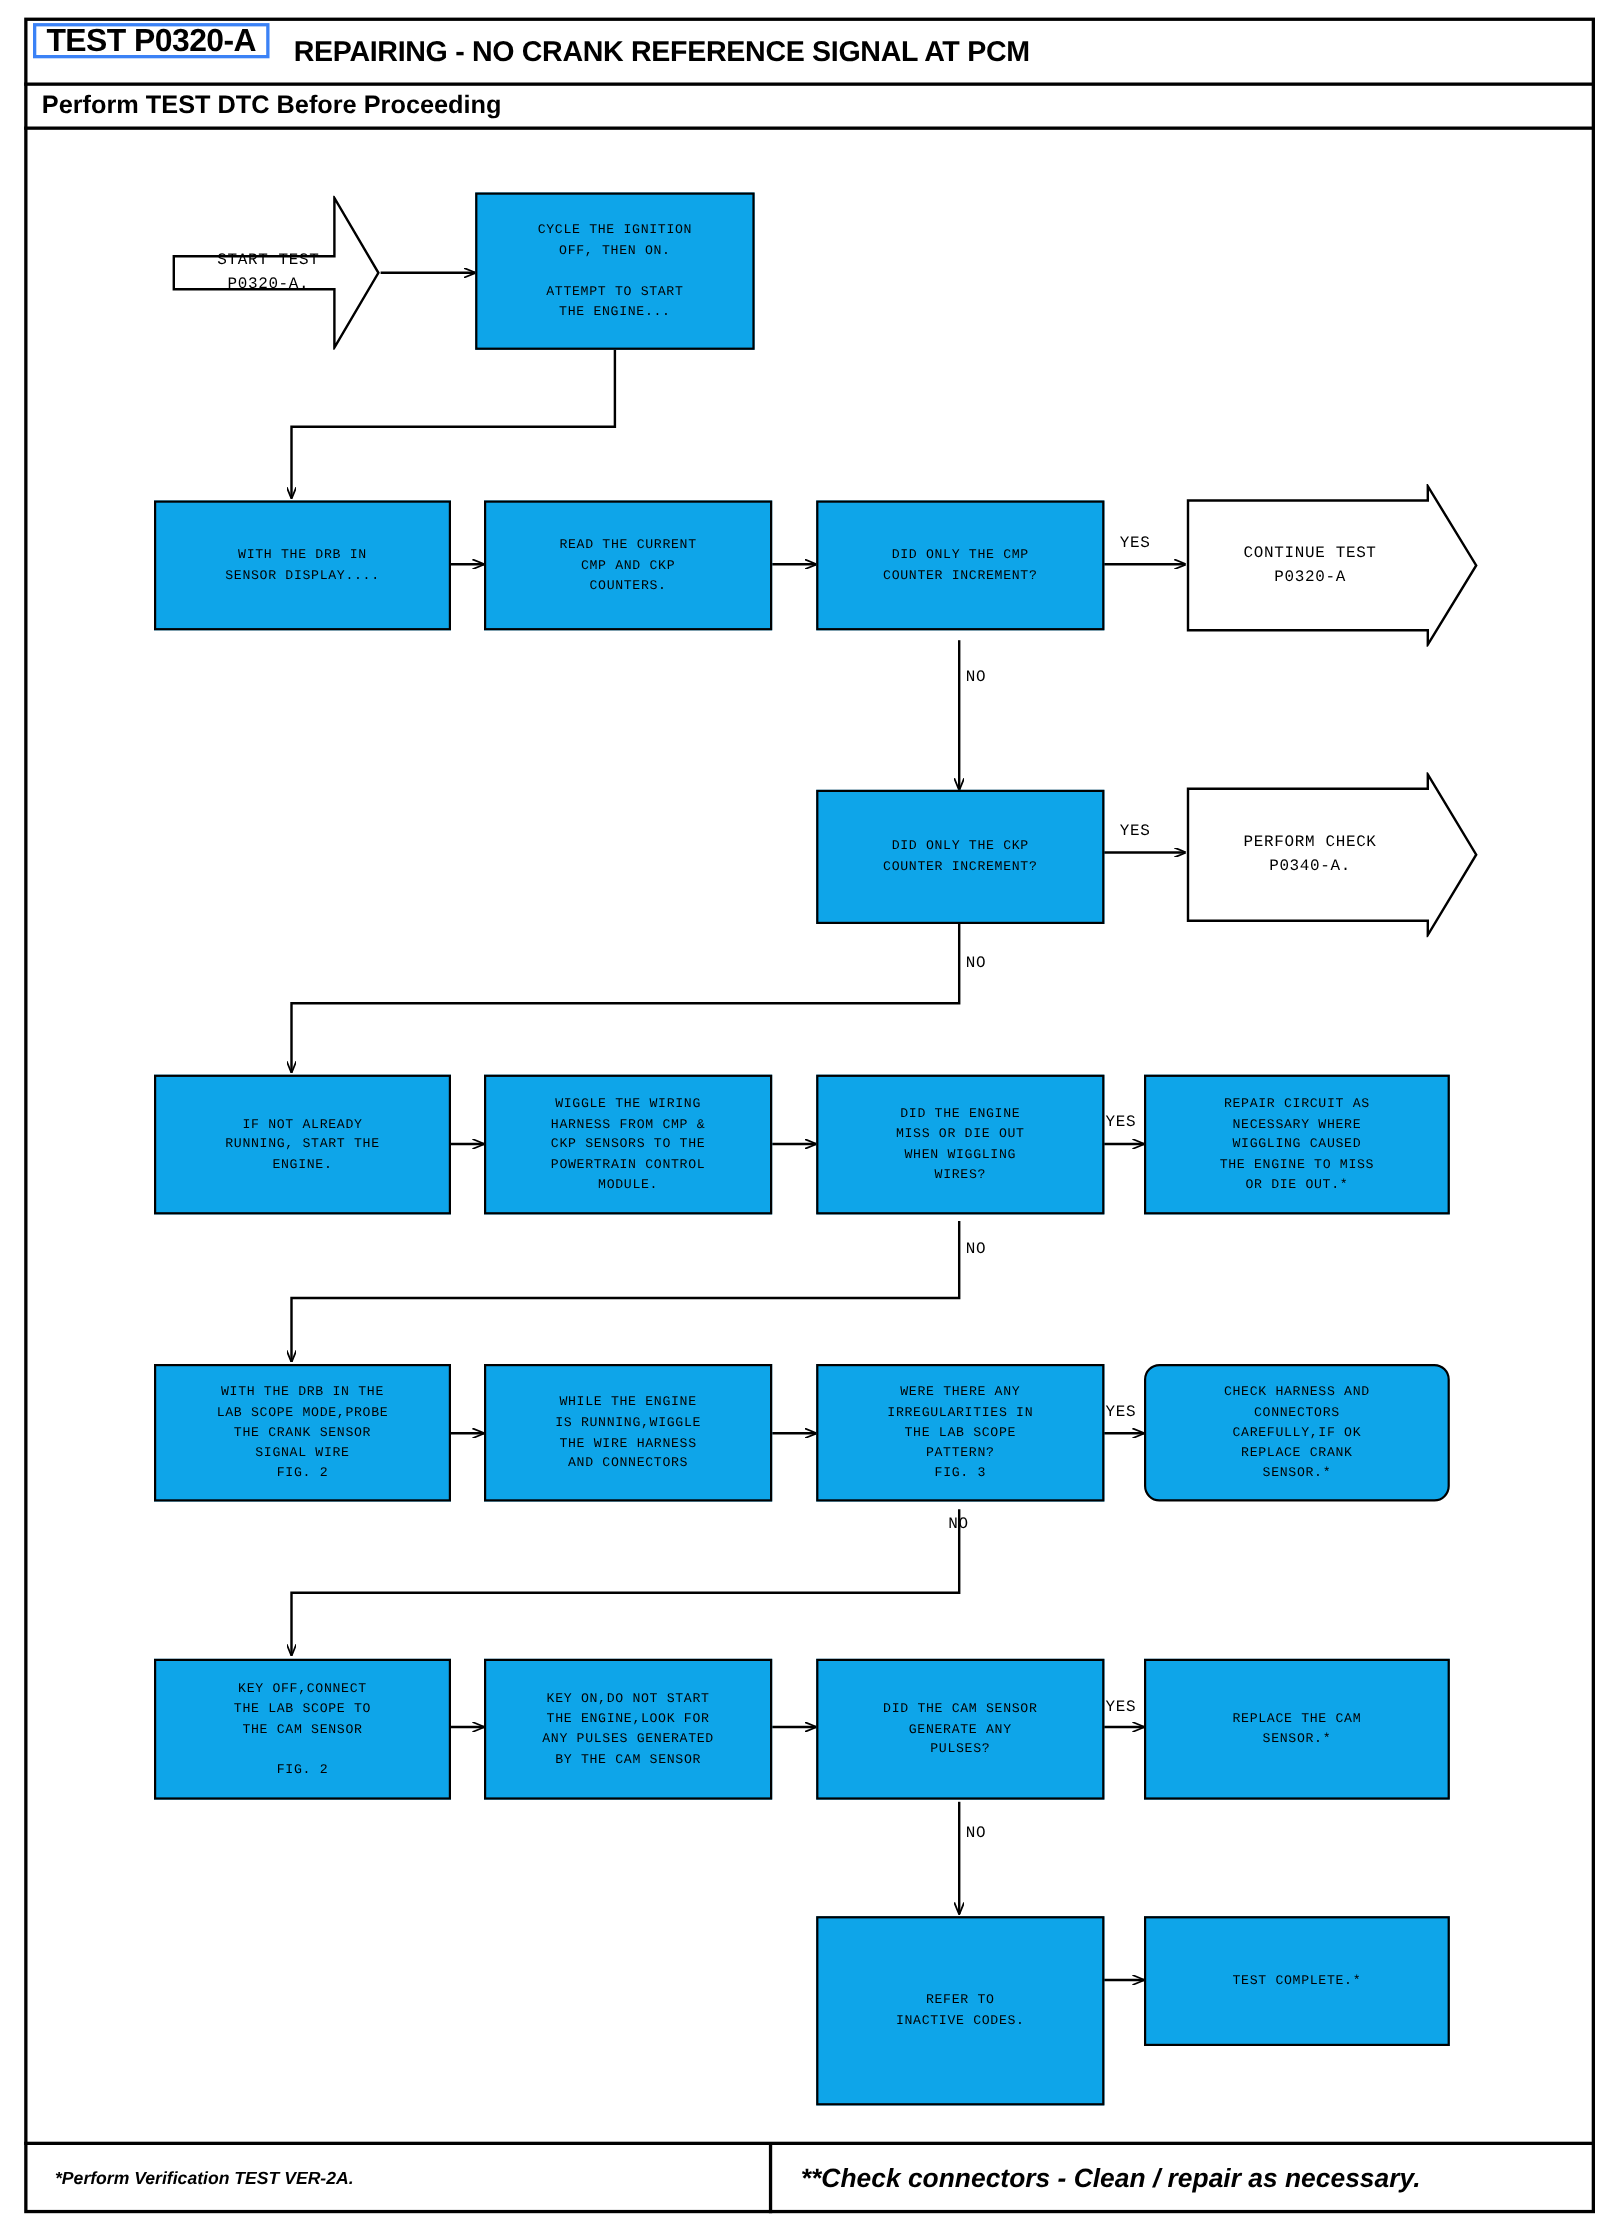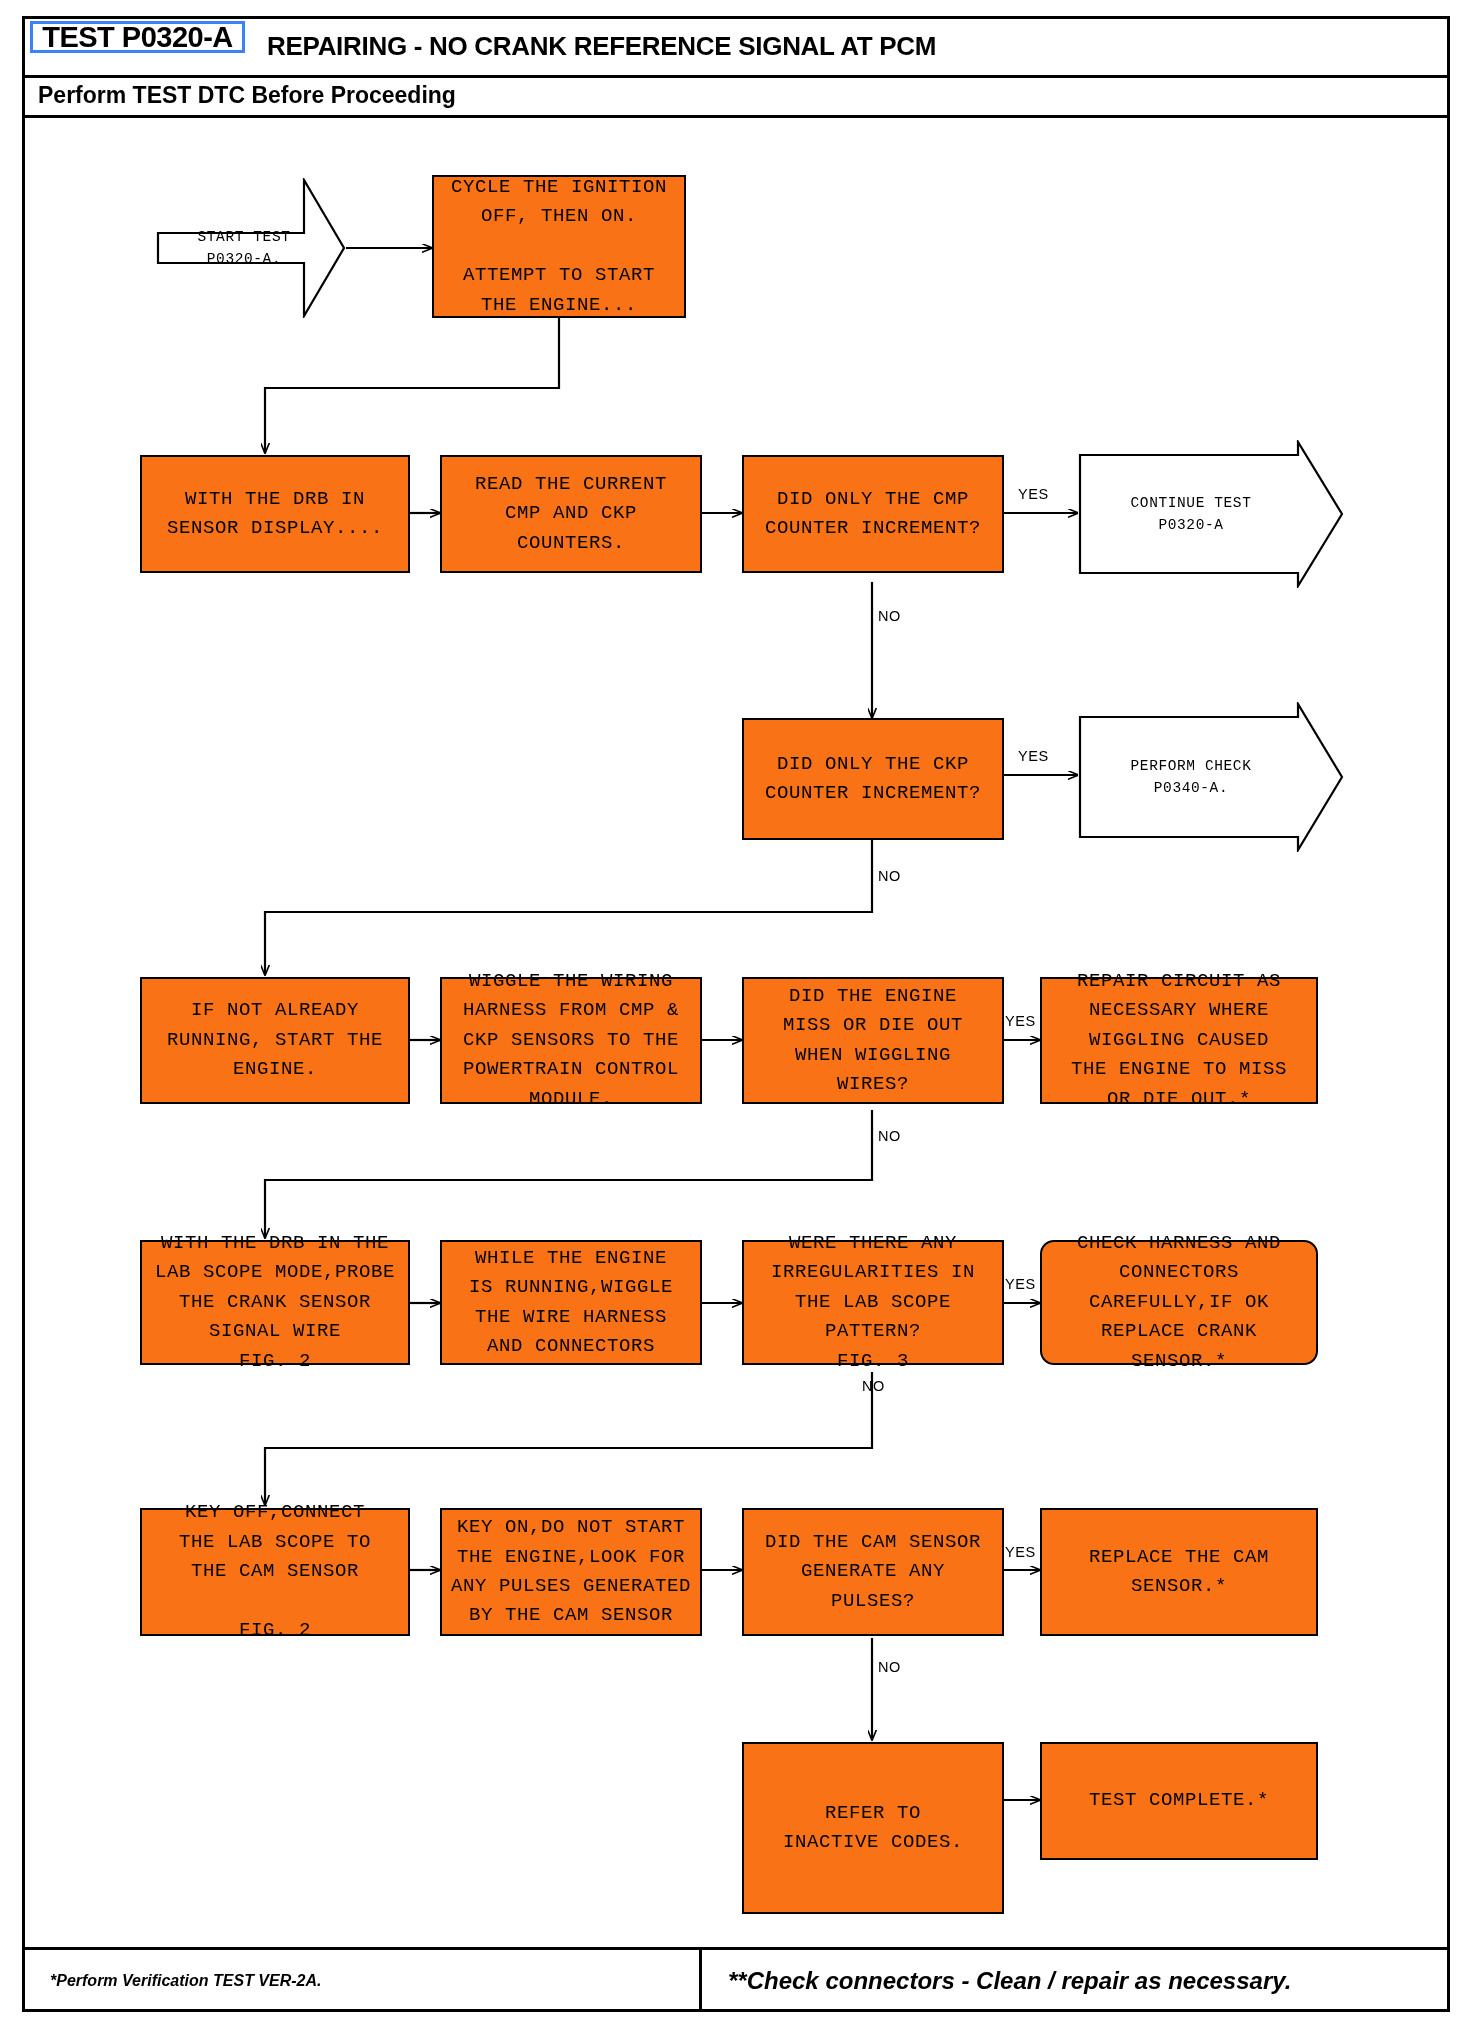--- a/index.html
+++ b/index.html
@@ -32,34 +32,34 @@
   .ftr-l{width:680px;border-right:3px solid #000;box-sizing:border-box;
          display:flex;align-items:center;padding-left:28px;
          font-size:16px;font-weight:bold;font-style:italic;}
   .ftr-r{flex:1;display:flex;align-items:center;padding-left:26px;
          font-size:24px;font-weight:bold;font-style:italic;}
 
   
   #canvas{position:absolute;left:0;top:0;width:1472px;height:2028px;}
 
   .node{position:absolute;box-sizing:border-box;border:2px solid #000;
-        background:#f97316;display:flex;align-items:center;justify-content:center;
+        background:#0ea5e9;display:flex;align-items:center;justify-content:center;
         text-align:center;font-family:"Liberation Mono",monospace;
-        font-size:19px;line-height:1.55;letter-spacing:0.6px;white-space:pre-line;
+        font-size:12px;line-height:1.55;letter-spacing:0.6px;white-space:pre-line;
         padding:2px 4px;}
 
   
   .arrownode{position:absolute;box-sizing:border-box;background:#fff;
              display:flex;align-items:center;justify-content:center;text-align:center;
              font-family:"Liberation Mono",monospace;font-size:14.5px;line-height:1.55;
              letter-spacing:0.6px;white-space:pre-line;}
   .arrownode .inner{position:relative;z-index:2;padding-right:14px;}
   .arrownode svg{position:absolute;left:0;top:0;}
 
-  .edgelabel{position:absolute;font-family:Liberation Sans, sans-serif;
+  .edgelabel{position:absolute;font-family:Liberation Mono, monospace;
              font-size:14.5px;letter-spacing:0.6px;}
 
   svg.wires{position:absolute;left:0;top:0;width:1472px;height:2028px;
             pointer-events:none;}
 </style>
 </head>
 <body>
 
 <div id="page">
 

